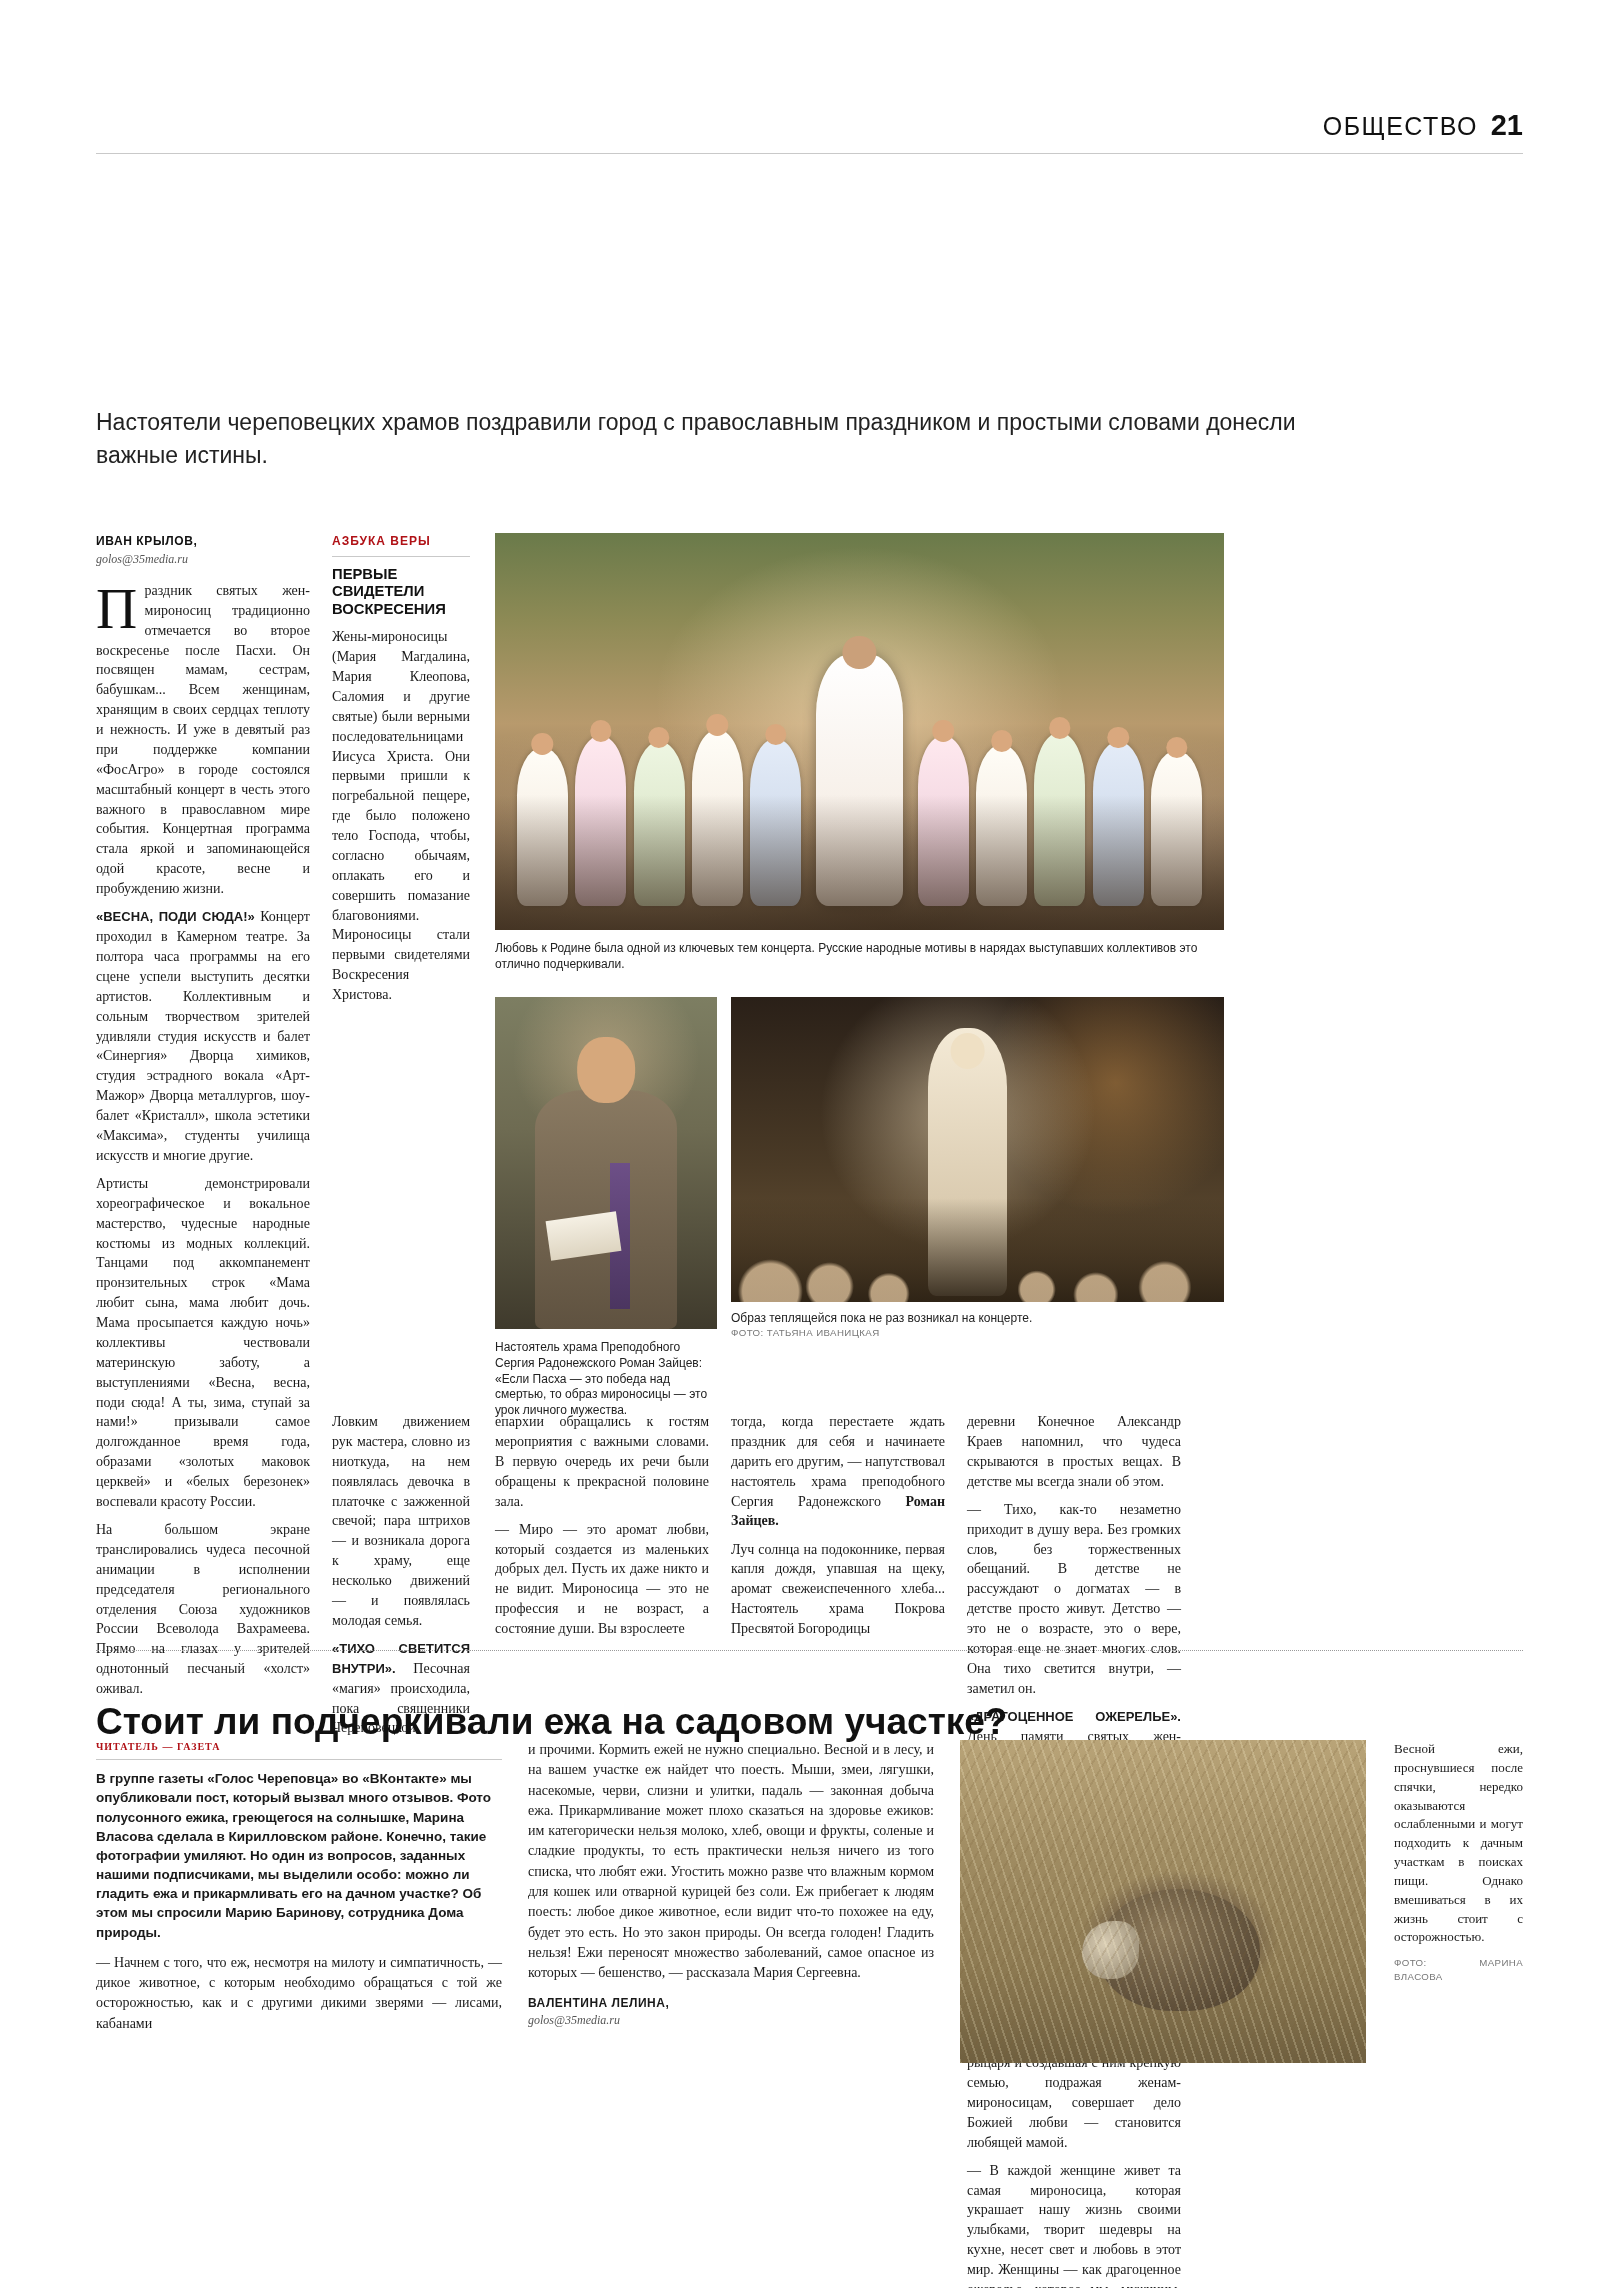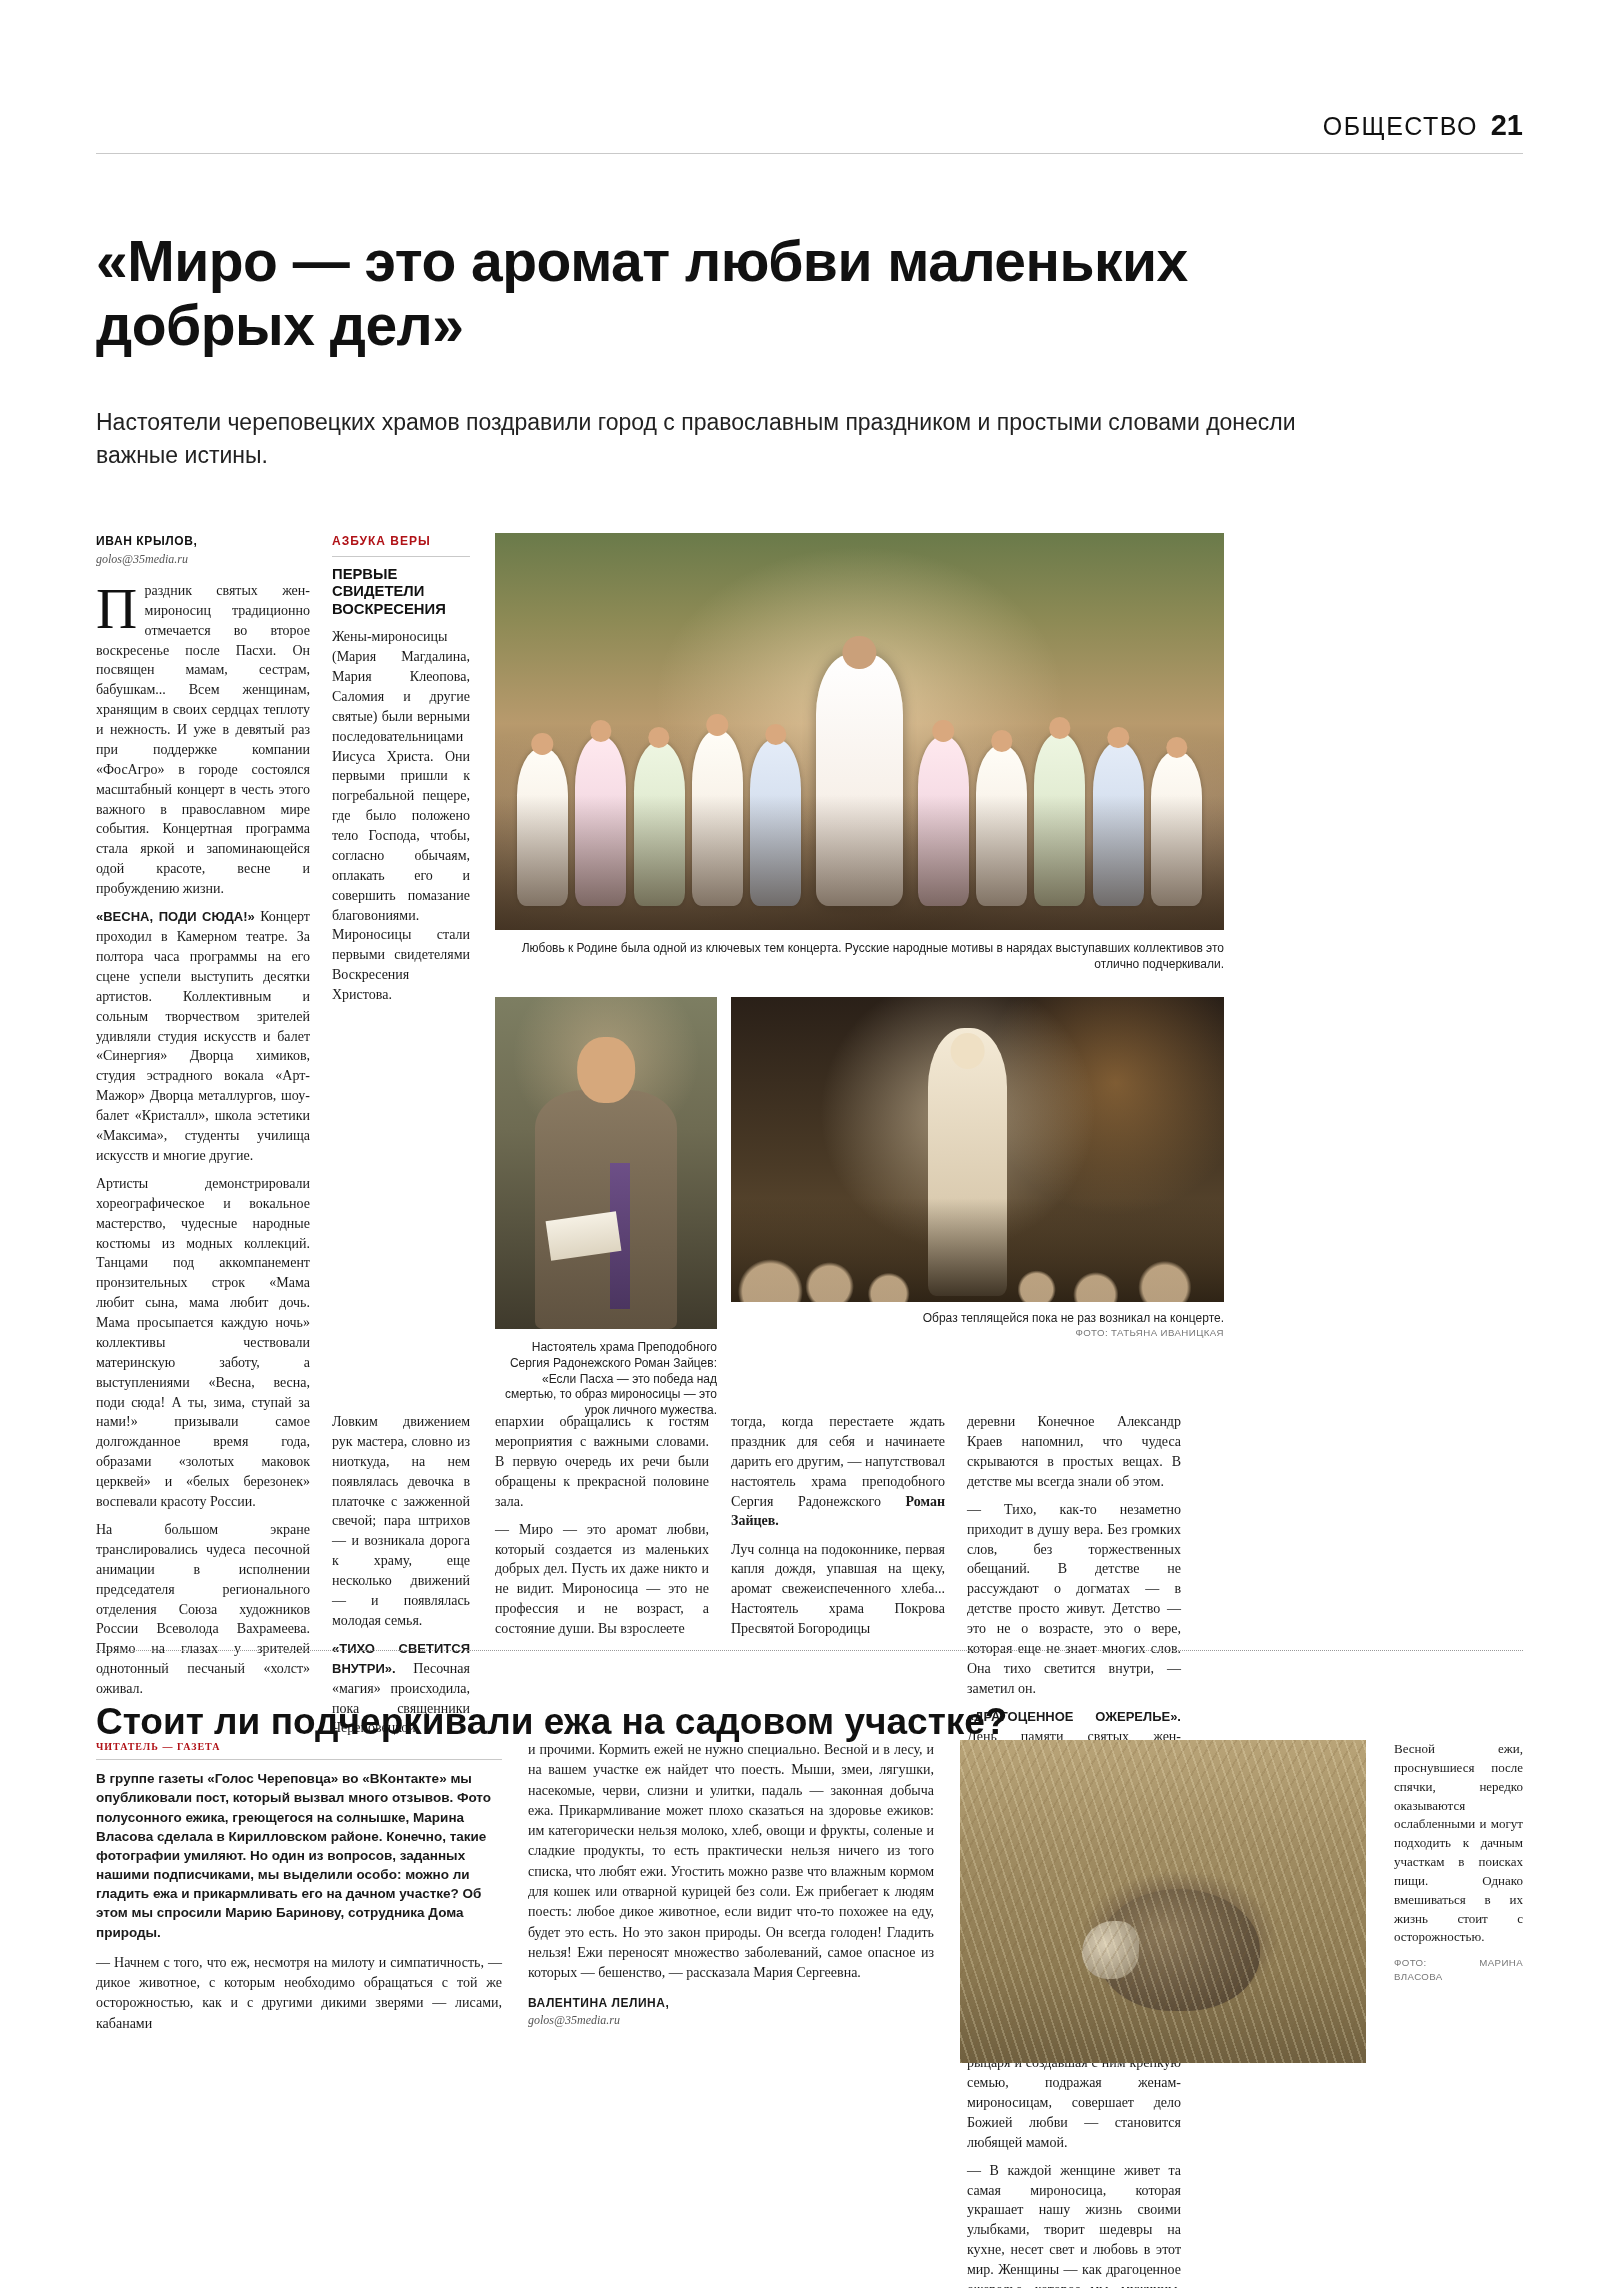--- a/index.html
+++ b/index.html
@@ -92,21 +92,21 @@
   #col2b{ left:332px;  top:1412px; width:138px; }
   #col3 { left:495px;  top:1412px; width:214px; }
   #col4 { left:731px;  top:1412px; width:214px; }
   #col5 { left:967px; top:1412px; width:214px; }
 
   
   .photo { position:absolute; overflow:hidden; background:#222; }
   .caption {
     position:absolute;
     font-family:"Liberation Sans", sans-serif;
-    font-size:12px; line-height:1.32; color:#222;text-align:right;
+    font-size:12px; line-height:1.32; color:#222;
   }
   .credit {
     font-family:"Liberation Sans", sans-serif;
     font-size:9.7px; letter-spacing:0.4px; color:#777;
   }
   #photo-main { left:495px; top:533px; width:729px; height:397px; }
   #cap-main { left:495px; top:941px; width:729px; }
   #photo-priest { left:495px; top:997px; width:222px; height:332px; }
   #cap-priest { left:495px; top:1340px; width:222px; }
   #photo-candle { left:731px; top:997px; width:493px; height:305px; }
@@ -265,21 +265,20 @@
 <body>
 
 <div class="page">
 
   <div class="masthead">
     <span class="section">ОБЩЕСТВО</span>
     <span class="pagenum">21</span>
   </div>
   <div class="rule-top"></div>
 
-  <h1 class="headline">«Миро — это аромат любви маленьких добрых дел»</h1>
   <div class="standfirst">Настоятели череповецких храмов поздравили город с православным праздником и простыми словами донесли важные истины.</div>
 
   <div class="col" id="col1">
     <div class="byline-name">ИВАН КРЫЛОВ,</div>
     <div class="byline-mail">golos@35media.ru</div>
     <div class="dropcap-wrap">
       <span class="dropcap">П</span>
       <p>раздник святых жен-мироносиц традиционно отмечается во второе воскресенье после Пасхи. Он посвящен мамам, сестрам, бабушкам... Всем женщинам, хранящим в своих сердцах теплоту и нежность. И уже в девятый раз при поддержке компании «ФосАгро» в городе состоялся масштабный концерт в честь этого важного в православном мире события. Концертная программа стала яркой и запоминающейся одой красоте, весне и пробуждению жизни.</p>
     </div>
     <p><b class="run-in">«ВЕСНА, ПОДИ СЮДА!»</b><span> Концерт проходил в Камерном театре. За полтора часа программы на его сцене успели выступить десятки артистов. Коллективным и сольным творчеством зрителей удивляли студия искусств и балет «Синергия» Дворца химиков, студия эстрадного вокала «Арт-Мажор» Дворца металлургов, шоу-балет «Кристалл», школа эстетики «Максима», студенты училища искусств и многие другие.</span></p>

